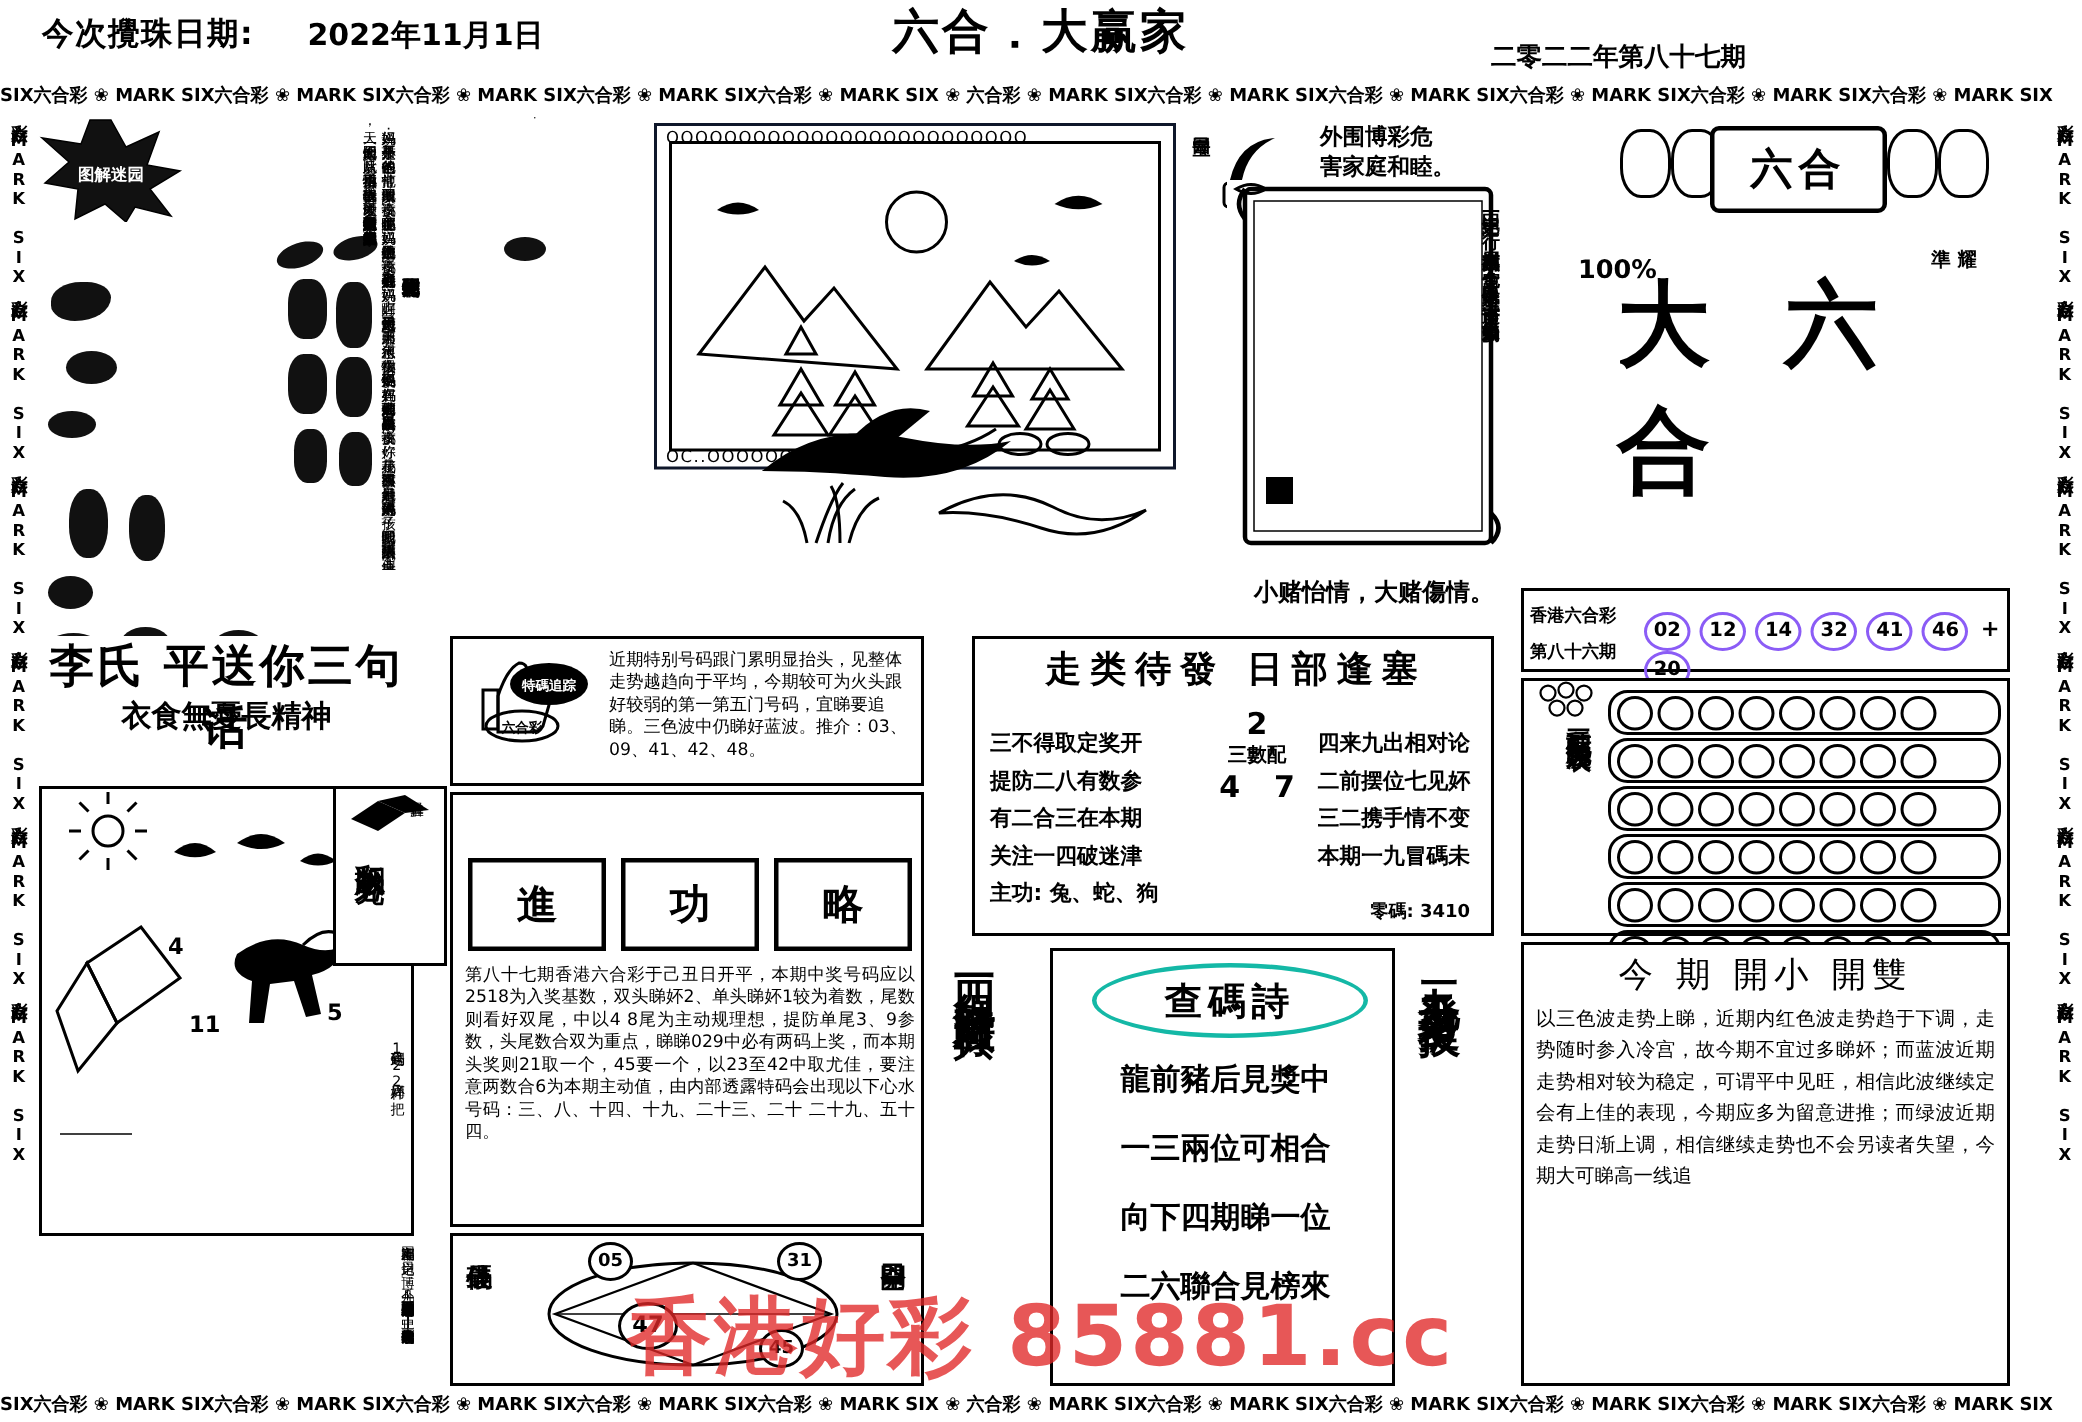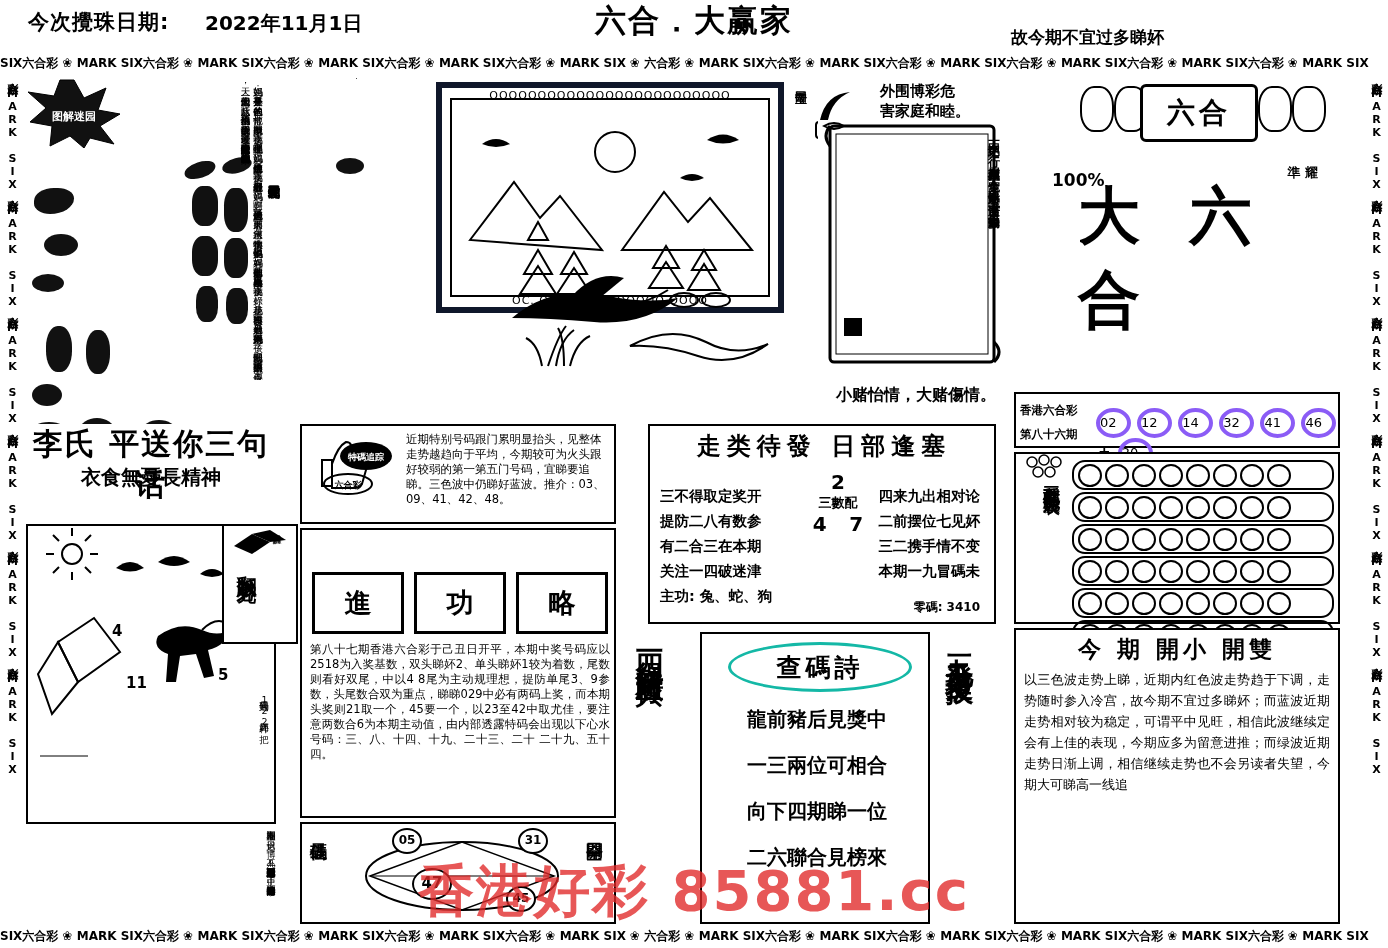--- a/index.html
+++ b/index.html
@@ -28,21 +28,21 @@
   .panel{position:absolute;box-sizing:border-box;border:2px solid #000;background:#fff;}
   .ctr{text-align:center;}
 
   
   .news{position:absolute;left:26px;top:78px;width:240px;height:340px;}
   .newstext{position:absolute;left:96px;top:80px;width:168px;height:300px;writing-mode:vertical-rl;text-orientation:upright;font-size:9.5px;line-height:12.5px;letter-spacing:0px;overflow:hidden;font-family:"DejaVu Sans","Liberation Sans",sans-serif;}
 
   .blob{position:absolute;background:#111;border-radius:50%;}
 
   
-  .picframe{left:436px;top:82px;width:348px;height:231px;border:6px solid #0f172a;text-align:center;}
+  .picframe{left:436px;top:82px;width:348px;height:231px;border:2px solid #0f172a;}
   .picinner{position:absolute;left:8px;top:10px;right:8px;bottom:10px;border:2px solid #000;}
   .dotrow{position:absolute;left:6px;right:6px;height:12px;font-size:11px;letter-spacing:1px;overflow:hidden;white-space:nowrap;}
 
   
   .warnbox{left:818px;top:82px;width:190px;height:50px;border:none;}
   .warn-t1{font-size:15px;font-weight:bold;line-height:19px;}
   .warn-t2{font-size:13px;font-weight:bold;text-align:right;}
 
   
   .scrollp{left:818px;top:120px;width:190px;height:260px;border:none;}
@@ -57,34 +57,34 @@
   .pct{position:absolute;left:30px;top:92px;font-size:17px;font-weight:bold;}
   .bigchar{position:absolute;left:56px;top:96px;font-size:62px;font-weight:bold;letter-spacing:14px;font-family:"DejaVu Serif","Liberation Serif",serif;}
   .zhun{position:absolute;right:14px;top:86px;font-size:13px;font-weight:bold;}
 
   .notice{left:1016px;top:290px;width:320px;height:100px;border:none;font-size:11.5px;line-height:15px;}
   .notice b{font-size:12.5px;}
 
   
   .resultbar{left:1014px;top:392px;width:326px;height:56px;border:2px solid #000;}
   .res-lab{position:absolute;left:4px;top:4px;width:72px;font-size:11.5px;font-weight:bold;line-height:24px;}
-  .ball{display:inline-block;width:27px;height:22px;border:4px solid #8b5cf6;border-radius:50%;font-size:13px;font-weight:normal;line-height:21px;margin-right:1px;}
+  .ball{display:inline-block;width:27px;height:22px;border:2px solid #8b5cf6;border-radius:50%;font-size:13px;font-weight:bold;text-align:center;line-height:21px;margin-right:1px;}
   .res-balls{position:absolute;left:80px;top:14px;}
   .plus{font-size:15px;font-weight:bold;margin:0 2px;}
 
   
   .colortable{left:1014px;top:452px;width:326px;height:172px;border:2px solid #000;}
   .ct-label{position:absolute;left:6px;top:18px;width:42px;writing-mode:vertical-rl;text-orientation:upright;font-size:17px;font-weight:bold;line-height:24px;letter-spacing:2px;}
   .ct-rows{position:absolute;left:56px;top:6px;right:4px;bottom:4px;}
   .ct-row{height:26px;border:2px solid #000;border-radius:13px;margin-bottom:2px;display:flex;align-items:center;padding-left:4px;}
   .ct-circ{width:20px;height:19px;border:2px solid #000;border-radius:50%;margin-right:3px;}
 
   
   .openbox{left:1014px;top:628px;width:326px;height:296px;border:2px solid #000;}
-  .open-title{font-size:23px;font-weight:bold;text-align:center;letter-spacing:4px;margin-top:4px;}
+  .open-title{font-size:23px;font-weight:normal;text-align:center;letter-spacing:4px;margin-top:4px;}
   .open-body{font-size:13px;line-height:21px;padding:4px 8px 0 8px;text-align:justify;}
   .open-lines{padding:2px 8px;font-size:12px;line-height:19px;font-weight:bold;}
   .minib{display:inline-block;width:19px;height:16px;border:1.5px solid #000;border-radius:50%;font-size:10px;line-height:15px;text-align:center;margin-right:2px;}
 
   
   .heartbox{left:26px;top:424px;width:250px;height:96px;border:none;}
   .heart-t1{position:absolute;left:0;top:0;width:250px;text-align:center;font-size:30px;font-weight:bold;letter-spacing:2px;font-family:"DejaVu Serif","Liberation Serif",serif;}
   .heart-t2{position:absolute;left:0;top:40px;width:250px;text-align:center;font-size:20px;font-weight:bold;line-height:27px;font-family:"DejaVu Serif","Liberation Serif",serif;}
 
   
@@ -140,21 +140,21 @@
 </style>
 </head>
 <body>
 
 <div class="page">
 
   <div class="topbar">
     <div class="hdr-date-label">今次攪珠日期:</div>
     <div class="hdr-date-val">2022年11月1日</div>
     <div class="hdr-title">六合．大赢家</div>
-    <div class="hdr-issue">故今期不宜过多睇妚</div>
+    <div class="hdr-issue">二零二二年第八十七期</div>
   </div>
 
   <div class="ribbon ribbon-top">
     <span>SIX六合彩 ❀ MARK SIX六合彩 ❀ MARK SIX六合彩 ❀ MARK SIX六合彩 ❀ MARK SIX六合彩 ❀ MARK SIX ❀ 六合彩 ❀ MARK SIX六合彩 ❀ MARK SIX六合彩 ❀ MARK SIX六合彩 ❀ MARK SIX六合彩 ❀ MARK SIX六合彩 ❀ MARK SIX</span>
   </div>
   <div class="ribbon ribbon-bottom">
     <span>SIX六合彩 ❀ MARK SIX六合彩 ❀ MARK SIX六合彩 ❀ MARK SIX六合彩 ❀ MARK SIX六合彩 ❀ MARK SIX ❀ 六合彩 ❀ MARK SIX六合彩 ❀ MARK SIX六合彩 ❀ MARK SIX六合彩 ❀ MARK SIX六合彩 ❀ MARK SIX六合彩 ❀ MARK SIX</span>
   </div>
 
   <div class="vribbon left">

